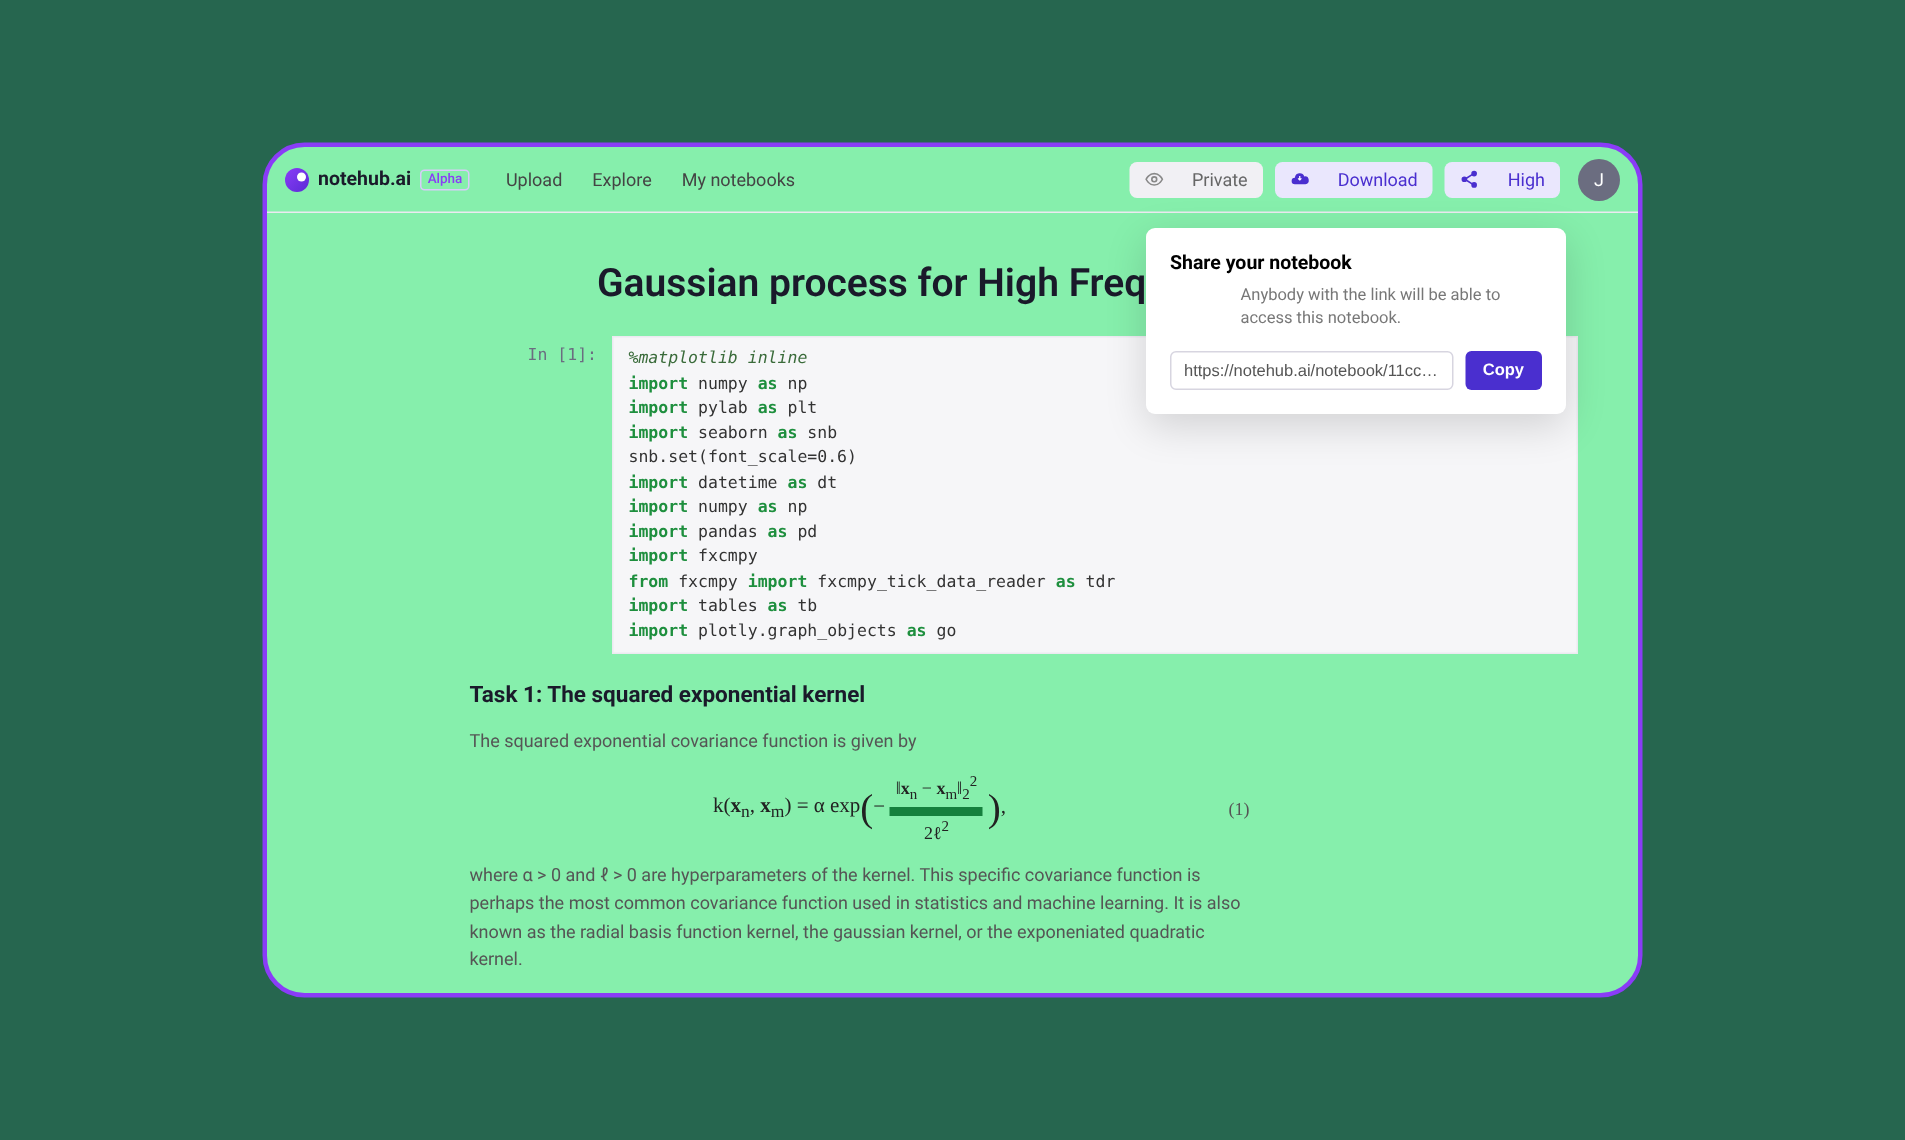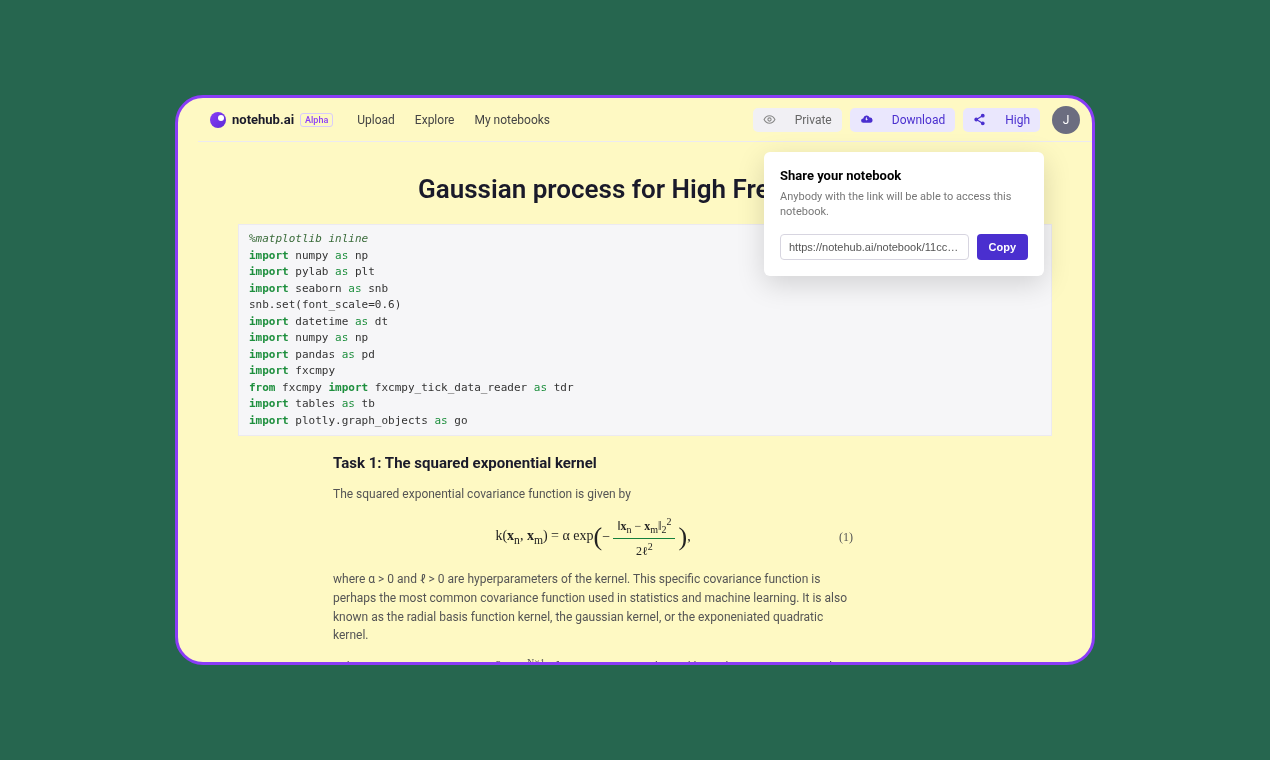--- a/index.html
+++ b/index.html
@@ -8,26 +8,25 @@
     font-family: -apple-system, BlinkMacSystemFont, "Segoe UI", Roboto, sans-serif;
     display: flex;
     align-items: center;
     justify-content: center;
     min-height: 760px;
     width: 1270px;
   }
   .window {
     width: 920px;
     height: 570px;
-    background: #fef9c3;
+    background: #86efac;
     border: 3px solid #8a3cf7;
     border-radius: 28px;
     overflow: hidden;
     position: relative;
-    padding-left: 20px;
   }
   .topbar {
     display: flex;
     align-items: center;
     height: 44px;
     padding: 0 12px;
     border-bottom: 1px solid #eceaf1;
     gap: 12px;
   }
   .brand {
@@ -118,21 +117,21 @@
     border: 1px solid #eceaf1;
     font-family: "Menlo", monospace;
     font-size: 11px;
     line-height: 1.5;
     padding: 6px 10px;
     flex: 1;
     white-space: pre;
     color: #333;
   }
   .kw { color: #1e8f3e; font-weight: 600; }
-  .op { color: #1e8f3e; font-weight: 400; }
+  .op { color: #1e8f3e; font-weight: 700; }
   .mg { color: #3a6b3a; font-style: italic; }
   .text-body {
     margin-left: 95px;
     max-width: 520px;
     font-size: 12px;
     color: #333;
     line-height: 1.55;
   }
   .text-body h3 {
     font-size: 15px;
@@ -159,37 +158,37 @@
     font-size: 12px;
   }
   .frac {
     display: inline-flex;
     flex-direction: column;
     align-items: center;
     vertical-align: middle;
     margin: 0 3px;
     font-size: 12px;
   }
-  .frac .num { border-bottom: 1px solid #15803d; padding: 0 4px; }
+  .frac .num { border-bottom: 6px solid #15803d; padding: 0 4px; }
   .frac .den { padding: 0 4px; }
   .big-paren { font-size: 26px; line-height: 0; vertical-align: middle; }
 
   .share-popover {
     position: absolute;
     top: 54px;
     right: 48px;
     width: 280px;
     background: #fff;
     border-radius: 6px;
     box-shadow: 0 8px 28px rgba(0,0,0,0.15);
     padding: 16px;
     z-index: 10;
   }
   .share-popover h4 { font-size: 13px; font-weight: 700; margin-bottom: 6px; }
-  .share-popover p { font-size: 11px; color: #777; margin-bottom: 14px; line-height: 1.4; }
+  .share-popover p { font-size: 11px; color: #777; margin-bottom: 14px; line-height: 1.4; margin-left: 47px; }
   .share-row { display: flex; gap: 8px; }
   .share-input {
     flex: 1;
     border: 1px solid #d7d5e0;
     border-radius: 4px;
     padding: 6px 8px;
     font-size: 11px;
     color: #555;
     overflow: hidden;
     text-overflow: ellipsis;
@@ -262,20 +261,21 @@
     <div class="share-row">
       <input class="share-input" readonly="" value="https://notehub.ai/notebook/11cc8839" style="">
       <button class="copy-btn">Copy</button>
     </div>
   </div>
 
   <div class="content">
     <h1 class="page-title">Gaussian process for High Frequency</h1>
 
     <div class="cell">
+      <div class="cell-prompt">In [1]:</div>
       <div class="code-block"><span class="mg">%matplotlib inline</span>
 <span class="kw">import</span><span> numpy </span><span class="op">as</span><span> np</span>
 <span class="kw">import</span><span> pylab </span><span class="op">as</span><span> plt</span>
 <span class="kw">import</span><span> seaborn </span><span class="op">as</span><span> snb</span>
 <span>snb.set(font_scale=0.6)</span>
 <span class="kw">import</span><span> datetime </span><span class="op">as</span><span> dt</span>
 <span class="kw">import</span><span> numpy </span><span class="op">as</span><span> np</span>
 <span class="kw">import</span><span> pandas </span><span class="op">as</span><span> pd</span>
 <span class="kw">import</span><span> fxcmpy</span>
 <span class="kw">from</span><span> fxcmpy </span><span class="kw">import</span><span> fxcmpy_tick_data_reader </span><span class="op">as</span><span> tdr</span>

